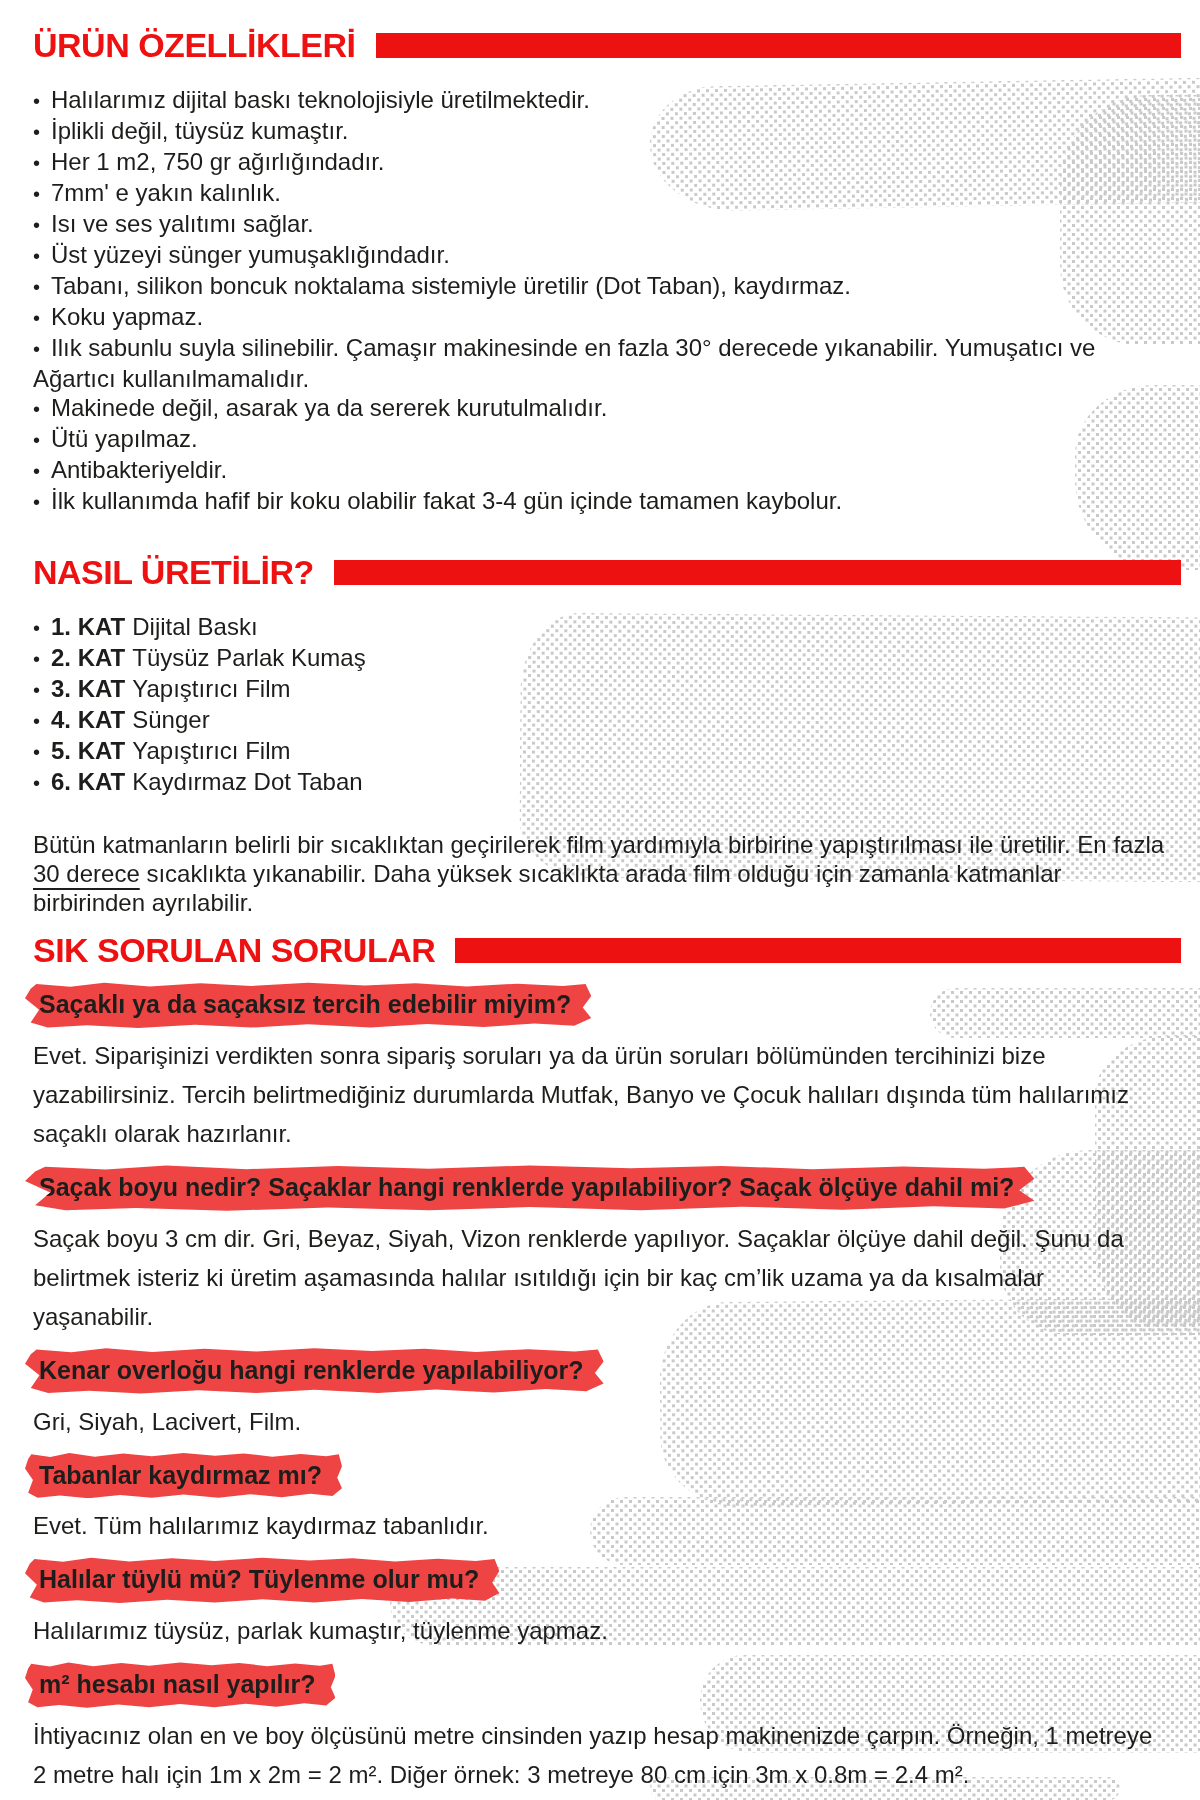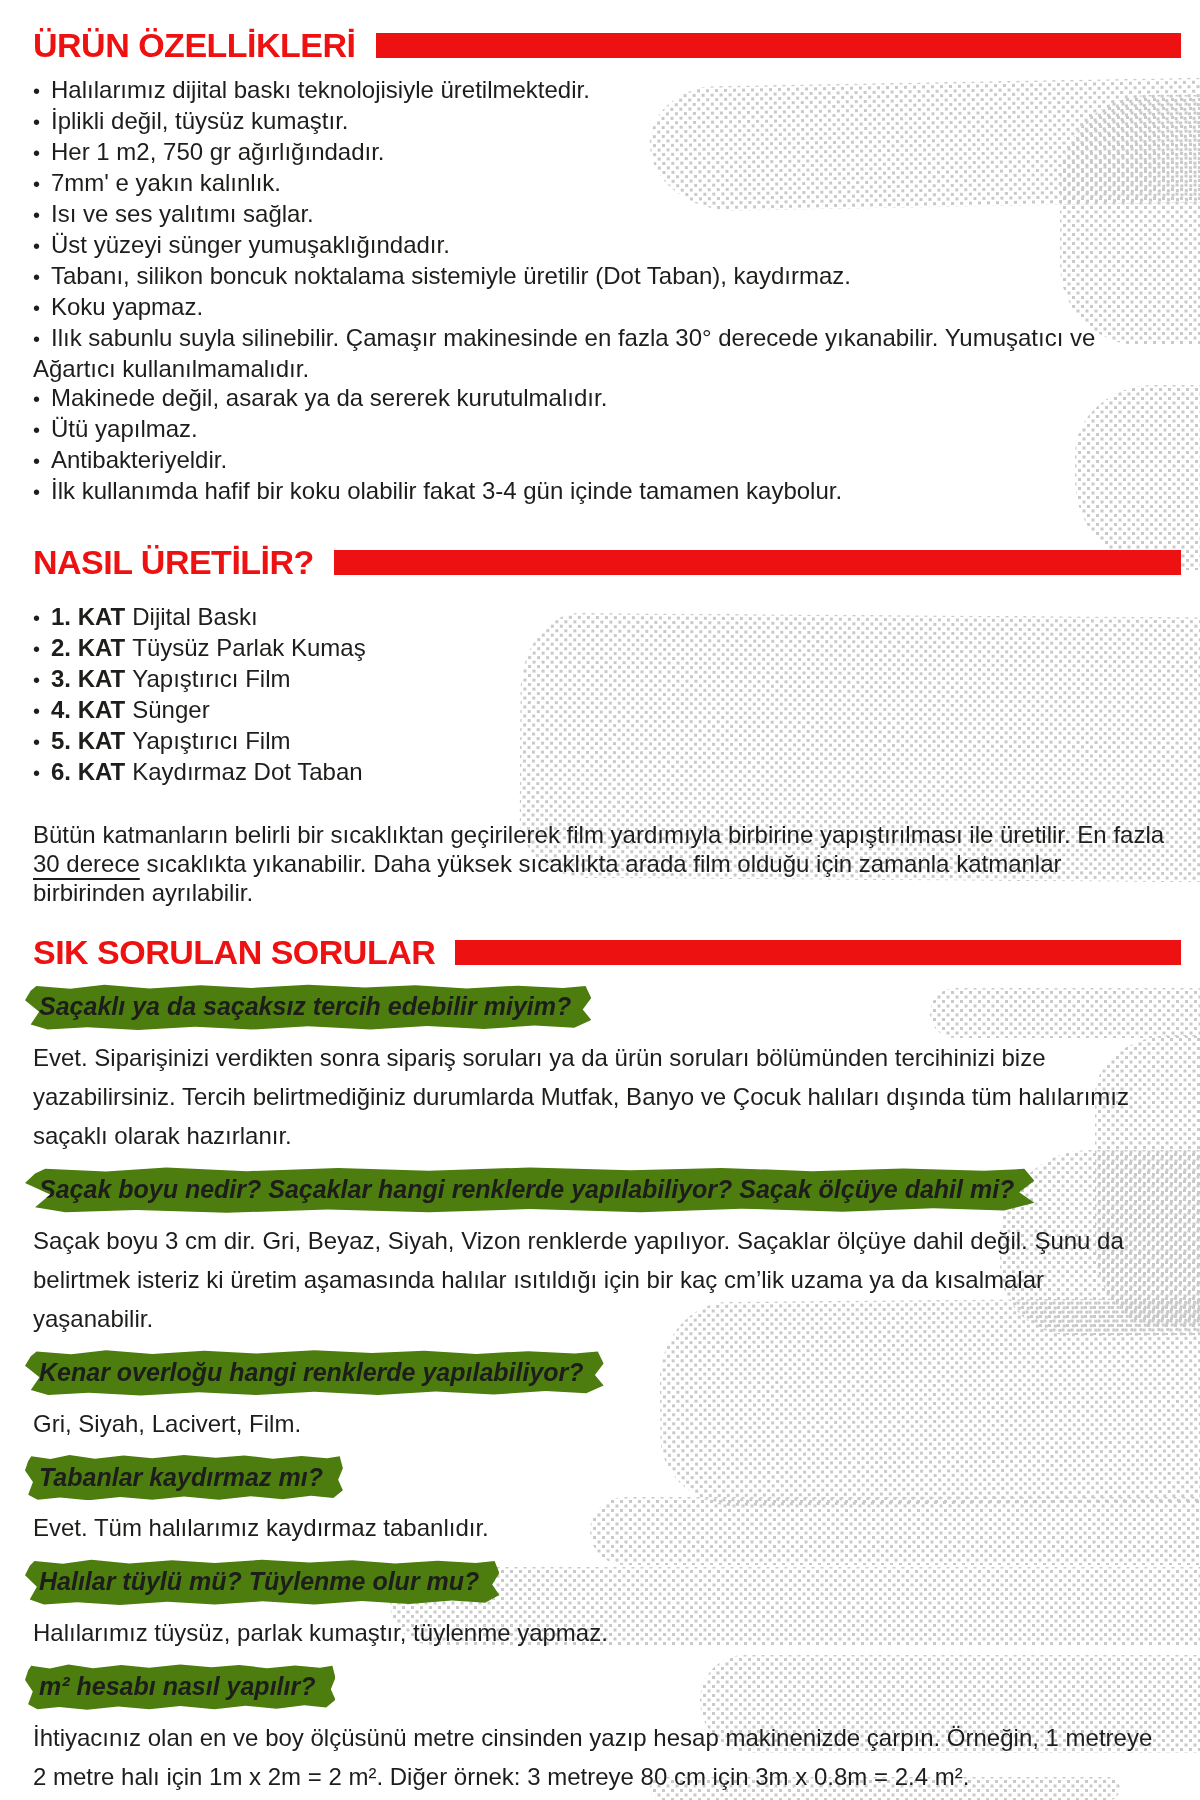--- a/index.html
+++ b/index.html
@@ -19,44 +19,43 @@
   }
   .content { position:relative; z-index:1; padding:26px 19px 0 33px; }
 
   .sec-head { display:flex; align-items:center; gap:20px; }
   .sec-title {
     font-size:34px; font-weight:bold; color:#ee1111;
     letter-spacing:-0.5px; white-space:nowrap; line-height:1.15;
   }
   .sec-bar { flex:1; height:25px; background:#ee1111; }
 
-  .features { margin-top:10px; font-size:24px; line-height:29px; }
+  .features { margin-top:20px; font-size:24px; line-height:29px; }
   .feature-item::before { content:"•"; font-size:20px; margin-right:11px; }
   .layers { margin-top:20px; font-size:24px; line-height:30px; }
   .layer-item::before { content:"•"; font-size:20px; margin-right:11px; }
   .layer-num { font-weight:bold; margin-right:7px; }
 
   .sec-head.h2 { margin-top:36px; }
-  .sec-head.h3 { margin-top:26px; }
+  .sec-head.h3 { margin-top:14px; }
 
   .note { margin-top:32px; font-size:24px; line-height:29px; max-width:1135px; }
 
   .answer { margin-top:8px; font-size:24px; line-height:39px; max-width:1135px; }
 
   .hl {
     display:inline-block; margin:12px 0 0 -8px;
-    background:#4d7c0f; color:#1d1d1b;
+    background:#ef4444; color:#1d1d1b;
     font-size:25px; font-weight:bold; line-height:1.15;
     padding:8px 20px 9px 14px;
     clip-path:polygon(1% 14%, 2% 4%, 8% 10%, 14% 1%, 22% 9%, 31% 2%, 40% 8%,
       50% 1%, 60% 7%, 69% 2%, 78% 9%, 87% 3%, 95% 8%, 99% 4%, 100% 30%,
       98.5% 55%, 100% 78%, 97% 95%, 90% 90%, 81% 98%, 71% 91%, 61% 99%,
       50% 92%, 40% 99%, 30% 93%, 20% 100%, 11% 94%, 4% 99%, 1% 88%,
       2.5% 60%, 0% 35%);
-    font-style:italic;
   }
 
   .ulink, .uline {
     text-decoration:underline; text-underline-offset:6px;
     text-decoration-thickness:2px;
   }
   .ulink { cursor:pointer; }
 </style>
 </head>
 <body>

